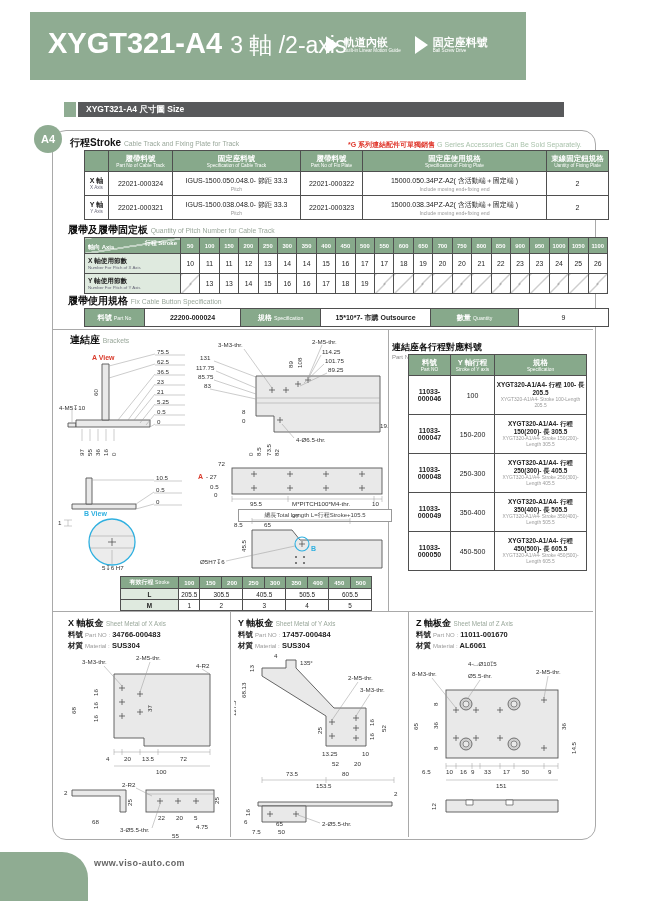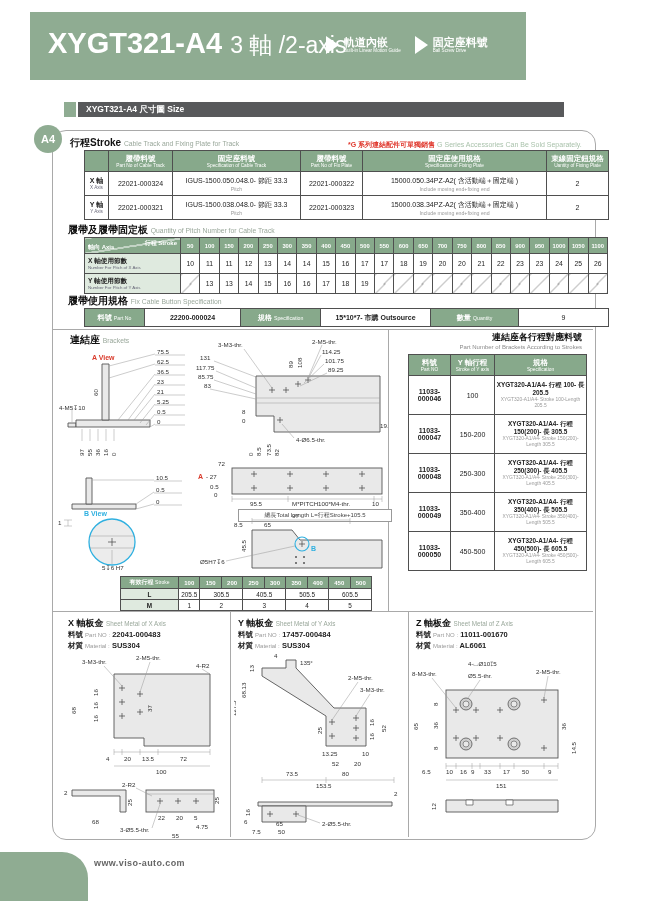--- a/index.html
+++ b/index.html
@@ -50,21 +50,21 @@
   .pt .rl{background:#dfeadf;text-align:left;padding-left:3px;}
   .pt .rl .cn{display:block;font-size:6.6px;font-weight:bold;line-height:8px;}
   .pt .rl .en{display:block;font-size:4.4px;color:#667;line-height:5px;}
   .pt tr.yrow td.val:empty{background:linear-gradient(to bottom right,transparent calc(50% - .4px),#9a9a9a calc(50% - .4px),#9a9a9a calc(50% + .4px),transparent calc(50% + .4px)),#fff;}
   .t3{position:absolute;left:68px;top:308px;width:524px;font-size:7px;}
   .t3 td{text-align:center;vertical-align:middle;height:17px;background:#fff;}
   .t3 .gl{background:#87a98b;color:#fff;}
   .t3 .gl .cn{font-size:7.2px;font-weight:bold;}
   .t3 .gl .en{font-size:5.2px;}
   
-  .bp-title{position:absolute;left:392px;top:331px;width:190px;text-align:right;}
+  .bp-title{position:absolute;left:392px;top:341px;width:190px;}
   .bp-title .cn{display:block;font-size:9px;font-weight:bold;color:#111;}
   .bp-title .en{display:block;font-size:6px;color:#8a8a8a;}
   .bpt{position:absolute;left:392px;top:354px;width:178px;font-size:7px;}
   .bpt td{text-align:center;vertical-align:middle;background:#fff;height:38px;}
   .bpt th{height:20px;}
   .bpt .cnb{display:block;font-size:6.4px;font-weight:bold;color:#222;line-height:8px;}
   .bpt .ens{display:block;font-size:4.9px;color:#9a9a9a;line-height:6px;}
   
   .st{position:absolute;left:104px;top:576px;width:252px;font-size:6.4px;}
   .st td{text-align:center;vertical-align:middle;background:#fff;height:10px;}
@@ -576,21 +576,21 @@
             <span class="ens">XYGT320-A1/A4- Stroke 450(500)-Length 605.5</span>
           </td>
         </tr>
       </tbody>
   </table>
 
   <div class="panel-ttl" style="left:68px;top:617px;">
     <span>X 軸板金</span> <span class="en">Sheet Metal of X Axis</span>
   </div>
   <div class="panel-line" style="left:68px;top:630px;">
-    <span>料號</span> <span class="en">Part NO :</span> <span>22041-000483</span>
+    <span>料號</span> <span class="en">Part NO :</span> <span>34766-000483</span>
   </div>
   <div class="panel-line" style="left:68px;top:641px;">
     <span>材質</span> <span class="en">Material :</span> <span>SUS304</span>
   </div>
   <svg class="draw" style="left:62px;top:654px;" width="160" height="186" viewBox="0 0 160 186">
     <path class="pl" d="M52,20 h96 v72 h-66 v-8 h-30 z"></path>
     <path class="cx" d="M57,34 h6 M60,31 v6 M57,48 h6 M60,45 v6 M57,62 h6 M60,59 v6 M75,40 h6 M78,37 v6 M75,58 h6 M78,55 v6"></path>
     <text x="20" y="10">3-M3-thr.</text>
     <path class="ld" d="M42,12 L60,32"></path>
     <text x="74" y="6">2-M5-thr.</text>

